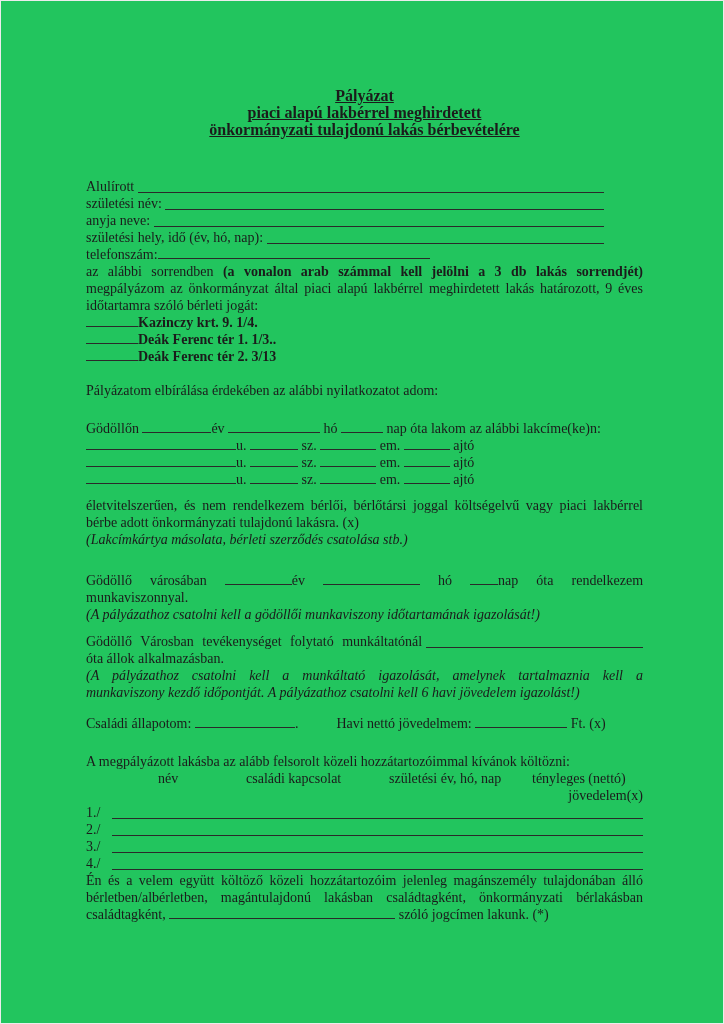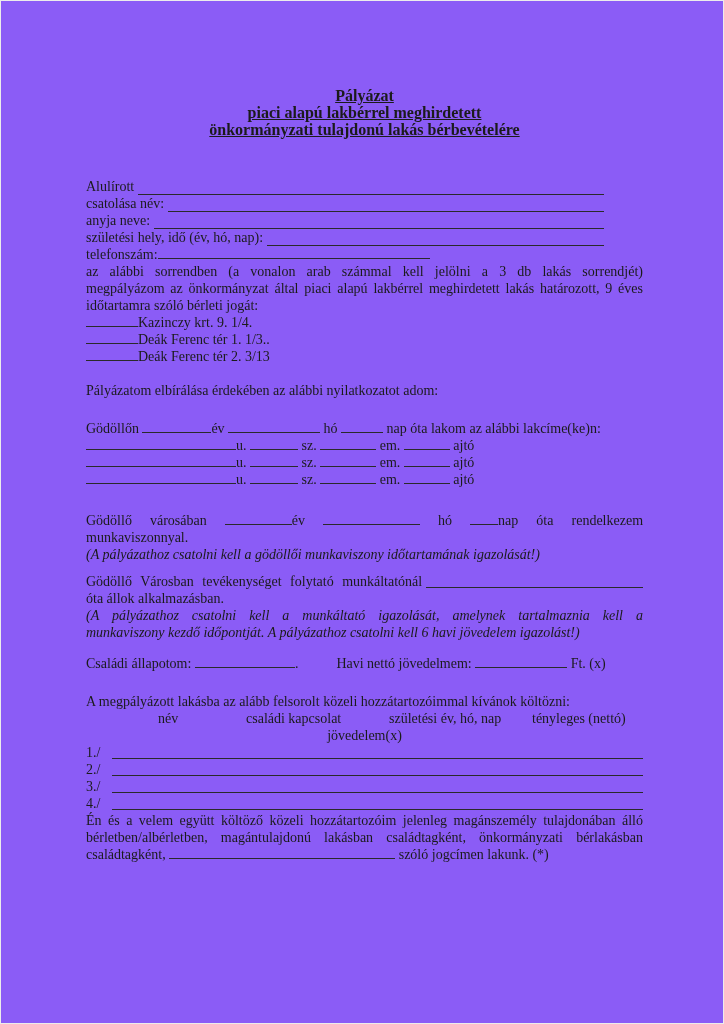--- a/index.html
+++ b/index.html
@@ -1,59 +1,59 @@
 <!DOCTYPE html>
 <html><head>
 <meta charset="utf-8">
 <style>
   html,body{margin:0;padding:0;background:#fff;}
   .page{
-    position:relative;width:724px;height:1024px;background:#8b5cf6;
+    position:relative;width:724px;height:1024px;background:#22c55e;
     font-family:"Liberation Serif","DejaVu Serif",serif;
     font-size:14px;line-height:17px;color:#1b1b1b;overflow:hidden;
     box-sizing:border-box;border:1px solid #ececec;
   }
   .content{position:absolute;left:85px;top:86px;width:557px;}
   .title{text-align:center;font-weight:bold;font-size:16px;}
   .title div{text-decoration:underline;}
-  .b{font-weight:normal;}
+  .b{font-weight:bold;}
   .i{font-style:italic;}
   .just{text-align:justify;text-align-last:justify;}
   .nowrap{white-space:nowrap;}
   .row{display:flex;align-items:flex-start;}
   .row .lbl{white-space:nowrap;}
   .fill{flex:1 1 auto;border-bottom:1px solid #2a2a2a;height:14px;}
   .blank{display:inline-block;border-bottom:1px solid #2a2a2a;height:12px;vertical-align:baseline;}
   .intro{margin-top:40px;}
-  .intro > div{height:17px;align-items:flex-end;}
+  .intro > div{height:17px;}
   .intro .row{padding-right:39px;}
   .opt .blank{width:52px;}
   .hdrline{position:relative;height:17px;}
   .hdrline span{position:absolute;top:0;white-space:nowrap;}
-  .right{text-align:center;}
+  .right{text-align:right;}
   .num{margin-right:12px;white-space:nowrap;}
 </style>
 </head>
 <body>
 
 <div class="page">
   <div class="content">
 
     <div class="title">
       <div>Pályázat</div>
       <div>piaci alapú lakbérrel meghirdetett</div>
       <div>önkormányzati tulajdonú lakás bérbevételére</div>
     </div>
 
     <div class="intro">
       <div class="row">
         <span class="lbl">Alulírott</span>&nbsp;<span class="fill"></span>
       </div>
       <div class="row">
-        <span class="lbl">csatolása név:</span>&nbsp;<span class="fill"></span>
+        <span class="lbl">születési név:</span>&nbsp;<span class="fill"></span>
       </div>
       <div class="row">
         <span class="lbl">anyja neve:</span>&nbsp;<span class="fill"></span>
       </div>
       <div class="row">
         <span class="lbl">születési hely, idő (év, hó, nap):</span>&nbsp;<span class="fill"></span>
       </div>
       <div>
         <span>telefonszám:</span><span class="blank" style="width:272px"></span>
       </div>
@@ -86,20 +86,25 @@
         <span class="blank" style="width:150px"></span><span>u.</span> <span class="blank" style="width:48px"></span> <span>sz.</span> <span class="blank" style="width:56px"></span> <span>em.</span> <span class="blank" style="width:46px"></span> <span>ajtó</span>
       </div>
       <div class="nowrap">
         <span class="blank" style="width:150px"></span><span>u.</span> <span class="blank" style="width:48px"></span> <span>sz.</span> <span class="blank" style="width:56px"></span> <span>em.</span> <span class="blank" style="width:46px"></span> <span>ajtó</span>
       </div>
       <div class="nowrap">
         <span class="blank" style="width:150px"></span><span>u.</span> <span class="blank" style="width:48px"></span> <span>sz.</span> <span class="blank" style="width:56px"></span> <span>em.</span> <span class="blank" style="width:46px"></span> <span>ajtó</span>
       </div>
     </div>
 
+    <div style="margin-top:9px">
+      <div class="just">életvitelszerűen, és nem rendelkezem bérlői, bérlőtársi joggal költségelvű vagy piaci lakbérrel</div>
+      <div>bérbe adott önkormányzati tulajdonú lakásra. (x)</div>
+      <div class="i">(Lakcímkártya másolata, bérleti szerződés csatolása stb.)</div>
+    </div>
 
     <div style="margin-top:24px">
       <div class="just">
         <span>Gödöllő városában</span> <span class="blank" style="width:67px"></span><span>év</span> <span class="blank" style="width:97px"></span> <span>hó</span> <span class="blank" style="width:28px"></span><span>nap</span> <span>óta</span> <span>rendelkezem</span>
       </div>
       <div>munkaviszonnyal.</div>
       <div class="i">(A pályázathoz csatolni kell a gödöllői munkaviszony időtartamának igazolását!)</div>
     </div>
 
     <div style="margin-top:10px">

